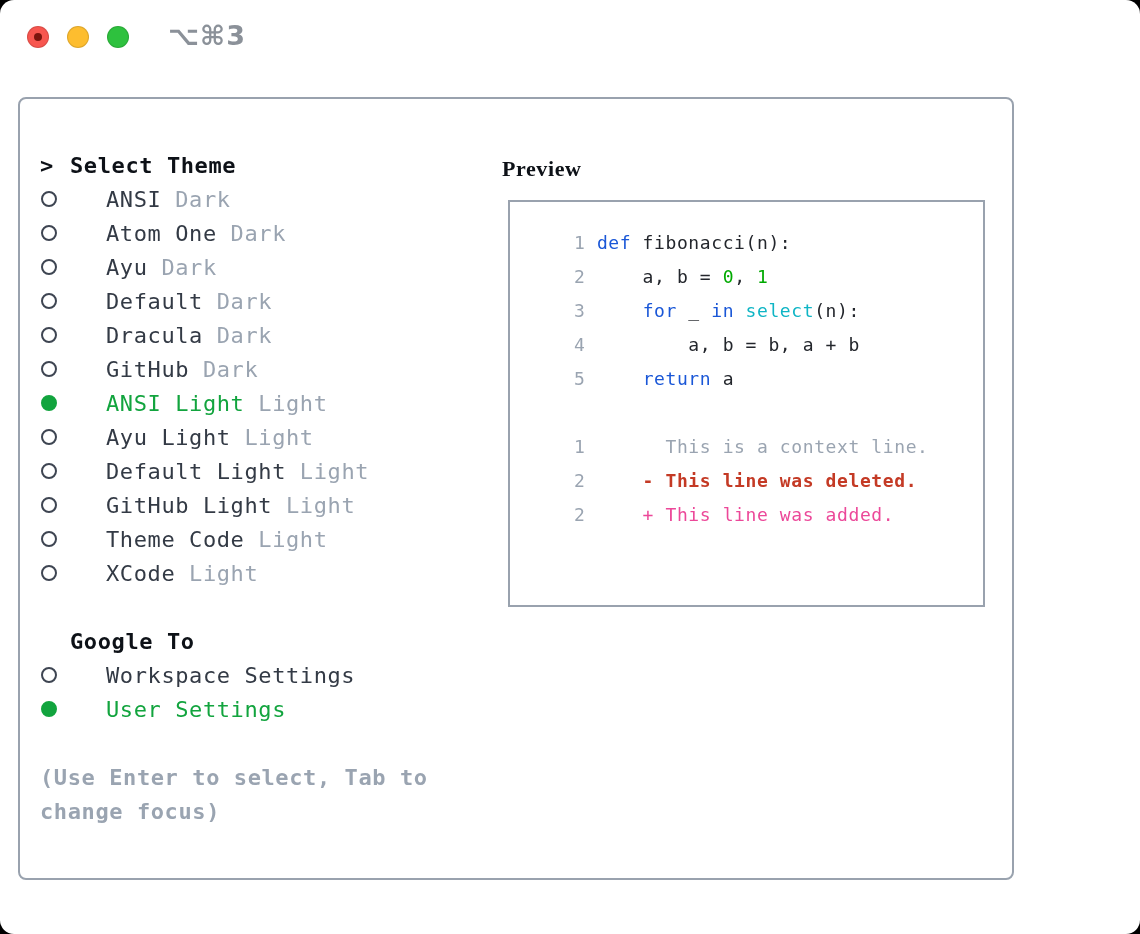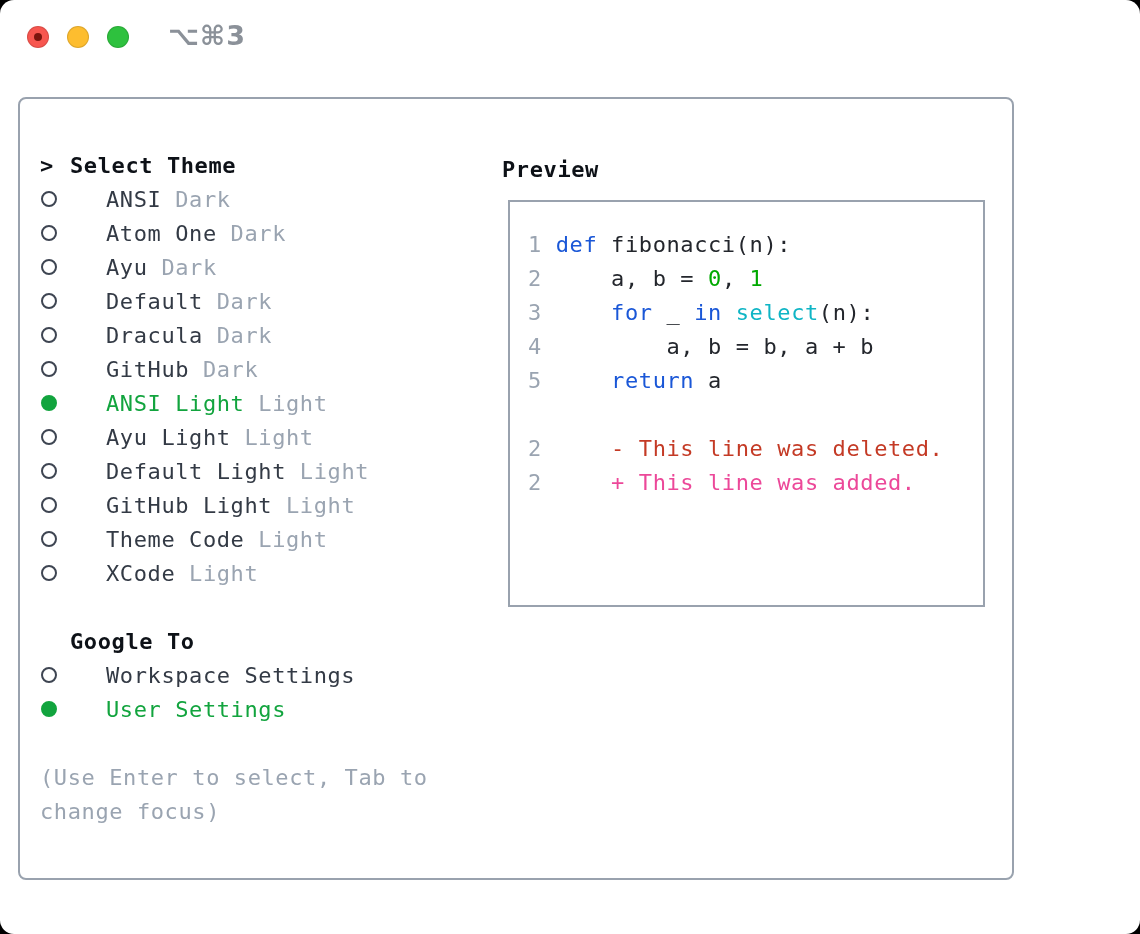--- a/index.html
+++ b/index.html
@@ -30,35 +30,35 @@
   .row{display:flex;align-items:center;height:34px;}
   .prefix{width:30px;display:flex;align-items:center;justify-content:flex-start;flex:none;}
   .chev{font-weight:bold;color:#0d1117;font-size:22px;}
   .radio{width:12px;height:12px;border:2px solid #3e4552;border-radius:50%;box-sizing:content-box;margin-left:1px;}
   .radio.on{background:#12a43e;border-color:#12a43e;}
   .title-txt{font-weight:bold;color:#0d1117;}
   .label{white-space:pre;margin-left:36px;}
   .row.sel .label{color:#12a43e;}
   .tag{color:#9aa4b1;white-space:pre;}
   .spacer{height:34px;}
-  .help{color:#9aa4b1;height:34px;display:flex;align-items:center;white-space:pre;}
-  
-  .preview-title{position:absolute;left:482px;top:49px;height:34px;display:flex;align-items:flex-end;}
+  .help{color:#9aa4b1;height:34px;display:flex;align-items:center;white-space:pre;font-weight:bold;}
+  
+  .preview-title{position:absolute;left:482px;top:57px;height:34px;display:flex;align-items:flex-start;font-family:Liberation Serif, serif;}
   .preview-box{
     position:absolute;left:488px;top:101px;width:477px;height:407px;
     border:2px solid #99a2ae;box-sizing:border-box;background:#fff;overflow:hidden;
   }
   .code{padding:30px 0 0 18px;}
-  .cline{height:34px;white-space:pre;font-size:22px;letter-spacing:0.6px;}
+  .cline{height:34px;white-space:pre;font-size:18px;letter-spacing:0.6px;margin-left:46px;}
   .tok-gray{color:#9aa4b1;}
   .tok-plain{color:#23262c;}
   .tok-kw{color:#1a57d7;}
   .tok-fn{color:#0fb5c5;}
   .tok-num{color:#00a900;}
-  .tok-red{color:#c43a25;}
+  .tok-red{color:#c43a25;font-weight:bold;}
   .tok-green{color:#ec4899;}
 </style>
 </head>
 <body>
 
 <div class="window">
 
   <div class="titlebar">
     <div class="tl red"></div>
     <div class="tl yellow"></div>
@@ -189,19 +189,20 @@
       <span class="title-txt">Preview</span>
     </div>
     <div class="preview-box">
       <div class="code" id="code-lines">
           <div class="cline"><span class="tok-gray">1</span> <span class="tok-kw">def</span><span class="tok-plain"> fibonacci(n):</span></div>
           <div class="cline"><span class="tok-gray">2</span> <span class="tok-plain">    a, b = </span><span class="tok-num">0</span><span class="tok-plain">, </span><span class="tok-num">1</span></div>
           <div class="cline"><span class="tok-gray">3</span> <span class="tok-plain">    </span><span class="tok-kw">for</span><span class="tok-plain"> _ </span><span class="tok-kw">in</span><span class="tok-plain"> </span><span class="tok-fn">select</span><span class="tok-plain">(n):</span></div>
           <div class="cline"><span class="tok-gray">4</span> <span class="tok-plain">        a, b = b, a + b</span></div>
           <div class="cline"><span class="tok-gray">5</span> <span class="tok-plain">    </span><span class="tok-kw">return</span><span class="tok-plain"> a</span></div>
           <div class="cline"></div>
+          <div class="cline"><span class="tok-gray">1</span> <span class="tok-gray">      This is a context line.</span></div>
           <div class="cline"><span class="tok-gray">2</span> <span class="tok-red">    - This line was deleted.</span></div>
           <div class="cline"><span class="tok-gray">2</span> <span class="tok-green">    + This line was added.</span></div>
         </div>
     </div>
 
   </div>
 </div>
 
 </body></html>

